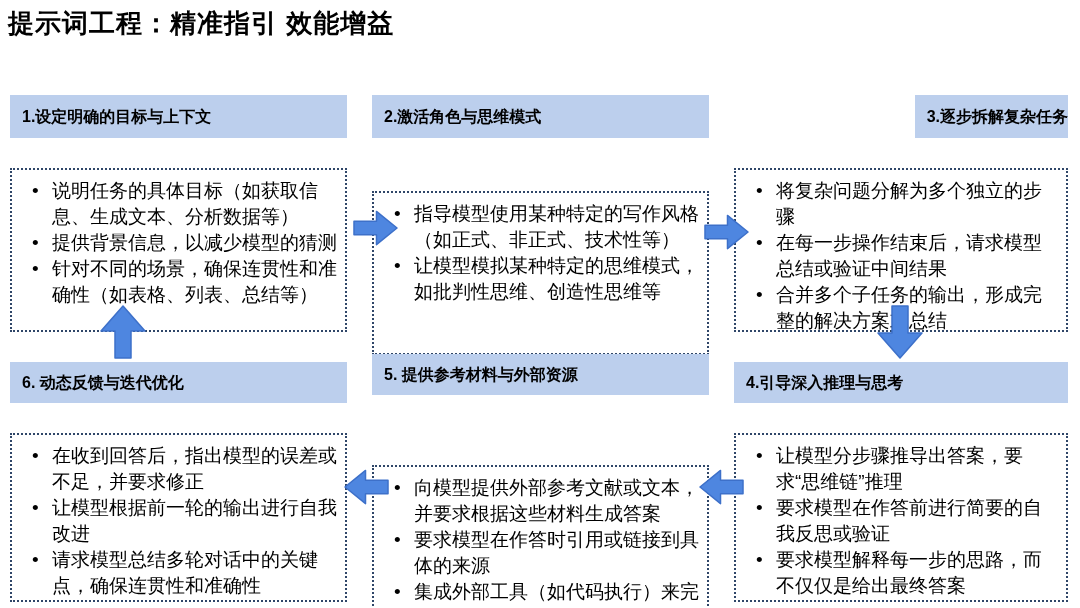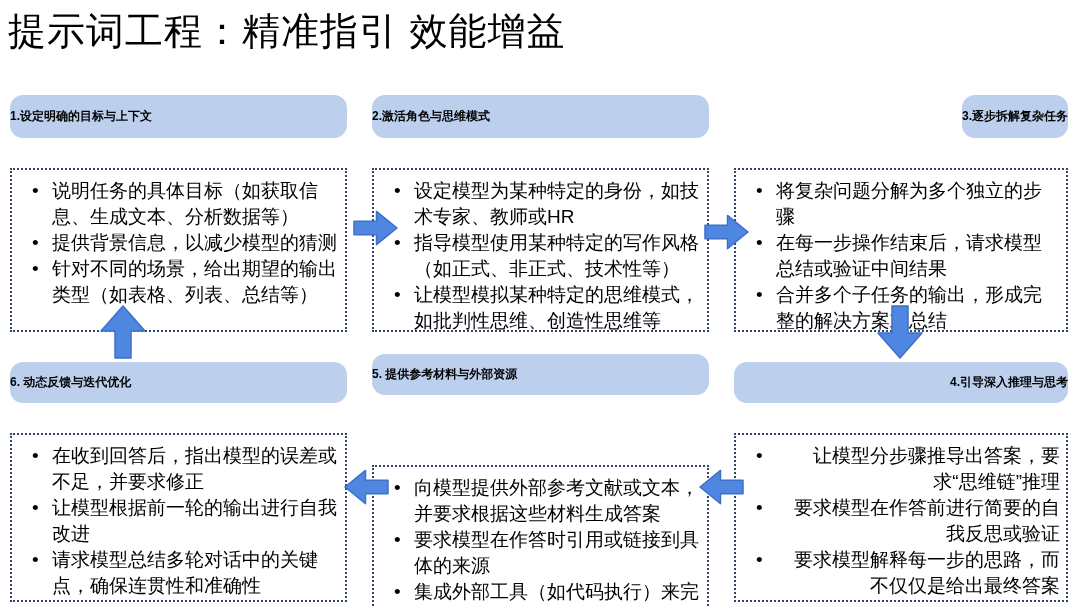--- a/index.html
+++ b/index.html
@@ -12,41 +12,40 @@
     position: relative;
     width: 1080px;
     height: 608px;
     background: #ffffff;
     overflow: hidden;
   }
   .slide-title {
     position: absolute;
     left: 8px;
     top: 6px;
-    font-size: 38px;
-    font-weight: normal;
+    font-size: 26px;
+    font-weight: bold;
     letter-spacing: 1px;
     color: var(--title-color, #000000);
     white-space: nowrap;
   }
   .step-box {
     position: absolute;
     display: flex;
     flex-direction: column;
   }
   .step-header {
     background: var(--header-bg, #BCCFED);
     height: 43px;
     line-height: 43px;
-    padding-left: 0;
-    font-size: 12px;
+    padding-left: 12px;
+    font-size: 16px;
     font-weight: bold;
     white-space: nowrap;
     overflow: hidden;
-    border-radius: 13px;
   }
   .step-body {
     background: #ffffff;
     border: 2px dotted var(--box-border, #2F4668);
     padding: 8px 6px 6px 8px;
     margin-top: 30px;
   }
   .step-body ul {
     list-style: none;
   }
@@ -58,27 +57,27 @@
   }
   .step-body li::before {
     content: "\2022";
     position: absolute;
     left: 12px;
     top: 0;
     font-size: 19px;
   }
   
   .pos-1 { left: 10px;  top: 95px;  width: 337px; }
-  .pos-2 { left: 372px; top: 95px;  width: 337px; }
+  .pos-2 { left: 372px; top: 95px;  width: 337px; gap: 23px; }
   .pos-3 { left: 734px; top: 95px;  width: 334px; align-items: flex-end; }
   .pos-1 .step-body, .pos-2 .step-body, .pos-3 .step-body { height: 164px; }
   
   .pos-6 { left: 10px;  top: 362px; width: 337px; }
   .pos-5 { left: 372px; top: 354px; width: 337px; gap: 40px; }
-  .pos-4 { left: 734px; top: 362px; width: 334px; text-align: right; }
+  .pos-4 { left: 734px; top: 362px; width: 334px; }
   .pos-6 .step-header, .pos-5 .step-header, .pos-4 .step-header { height: 41px; line-height: 41px; }
   .pos-6 .step-body, .pos-5 .step-body, .pos-4 .step-body { height: 169px; }
   .flow-arrow {
     position: absolute;
   }
   .flow-arrow svg { display: block; width: 100%; height: 100%; }
   .flow-arrow polygon {
     fill: var(--arrow-fill, #4E86E0);
     stroke: var(--arrow-stroke, #3D70C9);
     stroke-width: 1.5;
@@ -97,30 +96,29 @@
 <div class="slide">
 
   <h1 class="slide-title">提示词工程：精准指引 效能增益</h1>
 
   <div class="step-box pos-1">
     <div class="step-header">1.设定明确的目标与上下文</div>
     <div class="step-body">
       <ul>
         <li>说明任务的具体目标（如获取信息、生成文本、分析数据等）</li>
         <li>提供背景信息，以减少模型的猜测</li>
-        <li>针对不同的场景，给出期望的输出类型（如表格、列表、总结等）</li>
+        <li>针对不同的场景，确保连贯性和准确性（如表格、列表、总结等）</li>
       </ul>
     </div>
   </div>
 
   <div class="step-box pos-2">
     <div class="step-header">2.激活角色与思维模式</div>
     <div class="step-body">
       <ul>
-        <li>设定模型为某种特定的身份，如技术专家、教师或HR</li>
         <li>指导模型使用某种特定的写作风格（如正式、非正式、技术性等）</li>
         <li>让模型模拟某种特定的思维模式，如批判性思维、创造性思维等</li>
       </ul>
     </div>
   </div>
 
   <div class="step-box pos-3">
     <div class="step-header">3.逐步拆解复杂任务</div>
     <div class="step-body">
       <ul>

